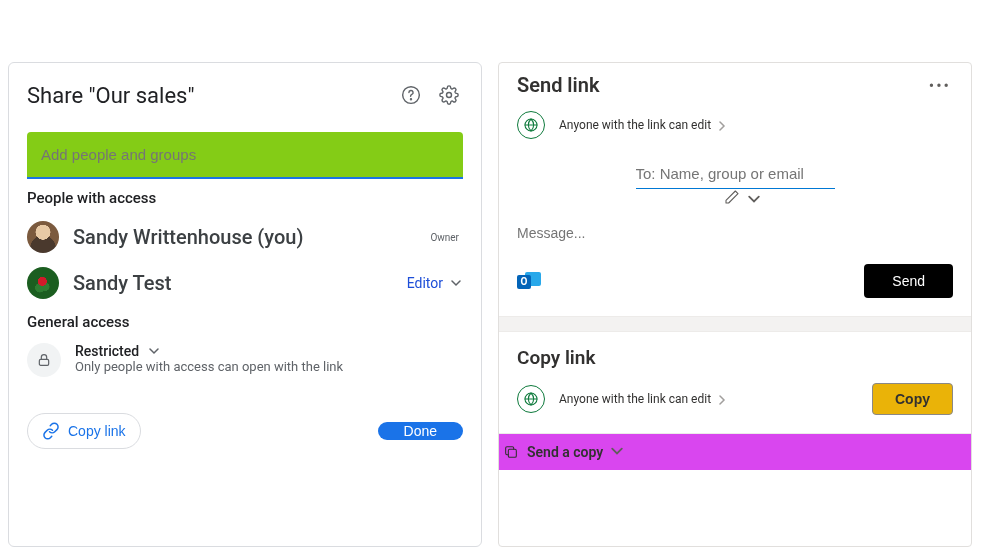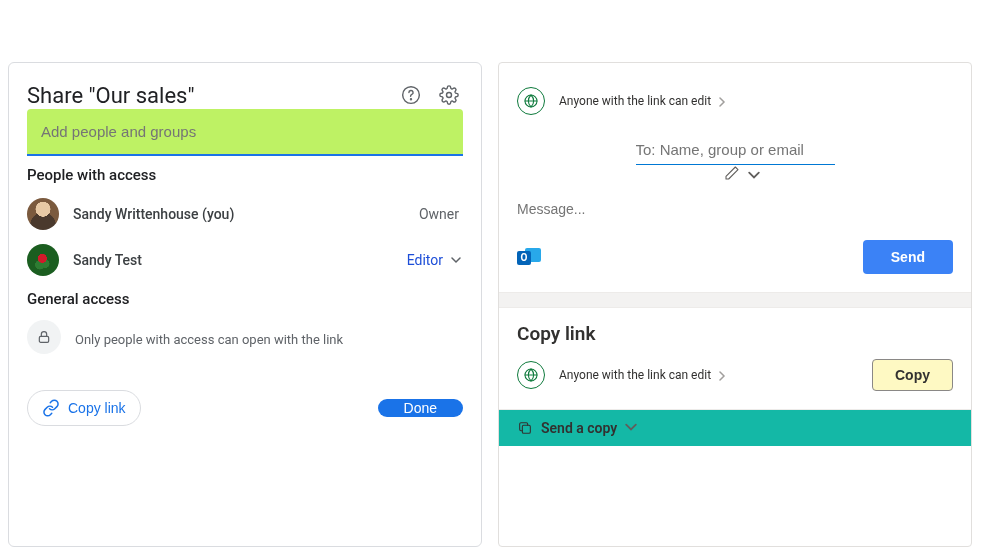--- a/index.html
+++ b/index.html
@@ -19,22 +19,22 @@
       border: 1px solid #dadce0;
       border-radius: 6px;
       padding: 18px 18px 14px 18px;
       display: flex;
       flex-direction: column;
     }
     .left-header { display: flex; align-items: center; }
     .left-title { font-size: 22px; font-weight: 400; flex: 1; color: #202124; }
     .icon-btn { width: 28px; height: 28px; display:flex; align-items:center; justify-content:center; color:#5f6368; cursor:pointer; margin-left: 10px; }
     .input-field {
-      margin-top: 0;
-      background: #bef264;
+      margin-top: 23px;
+      background: #84cc16;
       border: none;
       border-bottom: 2px solid #1a73e8;
       border-radius: 4px 4px 0 0;
       padding: 14px 14px;
       font-size: 15px;
       color: #5f6368;
       width: 100%;
       outline: none;
     }
     .section-label { font-size: 15px; font-weight: 500; margin-top: 10px; color:#202124; }
@@ -44,30 +44,30 @@
       background: radial-gradient(circle at 50% 35%, #e7c9a5 0%, #e7c9a5 28%, transparent 29%),
                   radial-gradient(circle at 50% 85%, #4a392d 0%, #4a392d 40%, transparent 41%),
                   linear-gradient(#7b5a3e,#7b5a3e);
     }
     .avatar2 {
       background: radial-gradient(circle at 48% 45%, #d11a2a 0%, #d11a2a 18%, transparent 19%),
                   radial-gradient(circle at 40% 65%, #2e7d32 0%, #2e7d32 16%, transparent 17%),
                   radial-gradient(circle at 58% 62%, #2e7d32 0%, #2e7d32 14%, transparent 15%),
                   #1b5e20;
     }
-    .person-name { font-size: 14px; font-weight: 500; flex:1; color:#3c4043; }
-    .role-label { font-size: 14px; color:#5f6368; margin-right: 4px;}
+    .person-name { font-size: 20px; font-weight: 500; flex:1; color:#3c4043; }
+    .role-label { font-size: 10px; color:#5f6368; margin-right: 4px;}
     .role-dd { display:flex; align-items:center; color:#1d4ed8; font-size:14px; margin-right:2px; cursor:pointer;}
     .role-dd svg { margin-left: 8px; }
     .restricted-row { display:flex; align-items:flex-start; margin-top: 12px; }
     .lock-circle { width: 34px; height:34px; border-radius:50%; background:#f1f3f4; display:flex; align-items:center; justify-content:center; margin-right:14px; color:#5f6368; flex-shrink:0;}
     .restricted-col {}
     .restricted-top { display:flex; align-items:center; font-size:14px; font-weight:500; cursor:pointer;}
     .restricted-top svg { margin-left:10px; }
-    .restricted-sub { font-size:13px; color:#5f6368; margin-top:12px;}
+    .restricted-sub { font-size:13px; color:#5f6368; margin-top:0;}
     .left-footer { display:flex; align-items:center; margin-top: 36px; }
     .copy-link-btn {
       display:flex; align-items:center; gap:8px;
       border:1px solid #dadce0; background:#fff; color:#1a73e8;
       padding: 8px 14px; border-radius: 18px; font-size:14px; font-weight:500; cursor:pointer;
     }
     .done-btn {
       background:#1a73e8; color:#fff; border:none; padding:1px 26px; border-radius:18px;
       font-size:14px; font-weight:500; cursor:pointer; margin-left:auto;
     }
@@ -107,33 +107,33 @@
       width:24px; height:24px; position:relative;
     }
     .outlook-icon .env {
       position:absolute; right:0; top:3px; width:16px; height:14px; background:#28a8ea; border-radius:2px;
     }
     .outlook-icon .sq {
       position:absolute; left:0; top:6px; width:14px; height:14px; background:#0364b8; border-radius:2px;
       color:#fff; font-size:10px; font-weight:700; line-height:14px; text-align:center;
     }
     .send-btn {
-      margin-left:auto; background:#3b82f6; color:#fff; border:none; padding:9px 28px; border-radius:4px;
-      font-size:14px; font-weight:700; cursor:pointer;
+      margin-left:auto; background:#000000; color:#fff; border:none; padding:9px 28px; border-radius:4px;
+      font-size:14px; font-weight:400; cursor:pointer;
     }
     .right-divider { height:16px; background:#f3f2f1; border-top:1px solid #edebe9; border-bottom:1px solid #edebe9;}
     .copylink-section { padding: 14px 18px 18px 18px; }
     .copylink-title { font-size:19px; font-weight:600; margin-bottom:14px;}
     .copylink-row { display:flex; align-items:center;}
     .copy-btn2 {
-      margin-left:auto; border:1px solid #8a8886; background:#fef9c3; color:#323130;
+      margin-left:auto; border:1px solid #8a8886; background:#eab308; color:#323130;
       padding:7px 22px; border-radius:4px; font-size:14px; font-weight:600; cursor:pointer;
     }
     .sendcopy-bar {
-      background:#14b8a6; border-top:1px solid #edebe9; padding:10px 18px;
+      background:#d946ef; border-top:1px solid #edebe9; padding:10px 4px;
       display:flex; align-items:center; font-size:14px; color:#323130; font-weight:600; cursor:pointer;
     }
     .sendcopy-bar svg { margin-right:8px;}
     .sendcopy-bar .chev-d { margin-left:8px; color:#605e5c;}
   </style>
 </head>
 <body>
 
 <div class="left-panel">
   <div class="left-header">
@@ -177,38 +177,48 @@
   <div class="section-label" style="margin-top:14px">General access</div>
 
   <div class="restricted-row">
     <div class="lock-circle">
       <svg width="16" height="16" viewBox="0 0 24 24" fill="none" stroke="currentColor" stroke-width="1.8" stroke-linecap="round" stroke-linejoin="round">
           <rect x="5" y="11" width="14" height="9" rx="2"></rect>
           <path d="M8 11V8a4 4 0 1 1 8 0v3"></path>
         </svg>
     </div>
     <div class="restricted-col">
+      <div class="restricted-top">
+        <span>Restricted</span>
+        <svg width="10" height="10" viewBox="0 0 10 10">
+            <path d="M1 3l4 4 4-4" fill="none" stroke="#5f6368" stroke-width="1.5" stroke-linecap="round"></path>
+          </svg>
+      </div>
       <div class="restricted-sub">Only people with access can open with the link</div>
     </div>
   </div>
 
   <div class="left-footer">
     <button class="copy-link-btn">
       <svg width="18" height="18" viewBox="0 0 24 24" fill="none" stroke="currentColor" stroke-width="2" stroke-linecap="round" stroke-linejoin="round">
           <path d="M10 13a5 5 0 0 0 7.07 0l2.83-2.83a5 5 0 1 0-7.07-7.07L11 4.93"></path>
           <path d="M14 11a5 5 0 0 0-7.07 0L4.1 13.83a5 5 0 1 0 7.07 7.07L13 19.07"></path>
         </svg>
       <span>Copy link</span>
     </button>
     <button class="done-btn">Done</button>
   </div>
 </div>
 
 <div class="right-panel">
   <div class="right-main">
+    <div class="right-header">
+      <div class="right-title">Send link</div>
+      <div class="dots">•••</div>
+    </div>
 
     <div class="perm-row">
       <div class="globe-circle">
         <svg width="16" height="16" viewBox="0 0 24 24" fill="none" stroke="currentColor" stroke-width="1.6" stroke-linecap="round" stroke-linejoin="round">
             <circle cx="12" cy="12" r="9"></circle>
             <path d="M3 12h18"></path>
             <path d="M12 3c2.5 2.5 4 5.6 4 9s-1.5 6.5-4 9c-2.5-2.5-4-5.6-4-9s1.5-6.5 4-9z"></path>
           </svg>
       </div>
       <span class="perm-text">Anyone with the link can edit</span>

